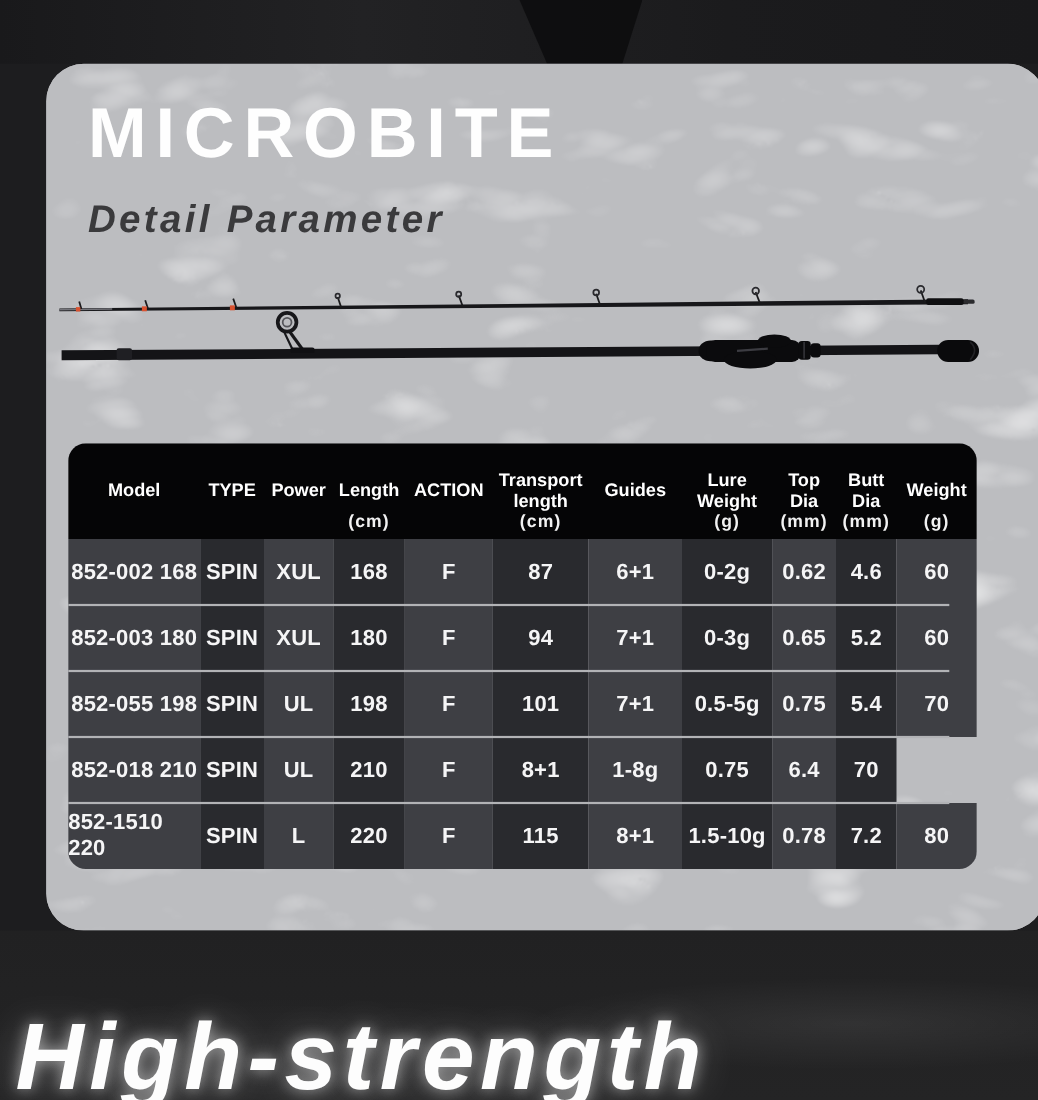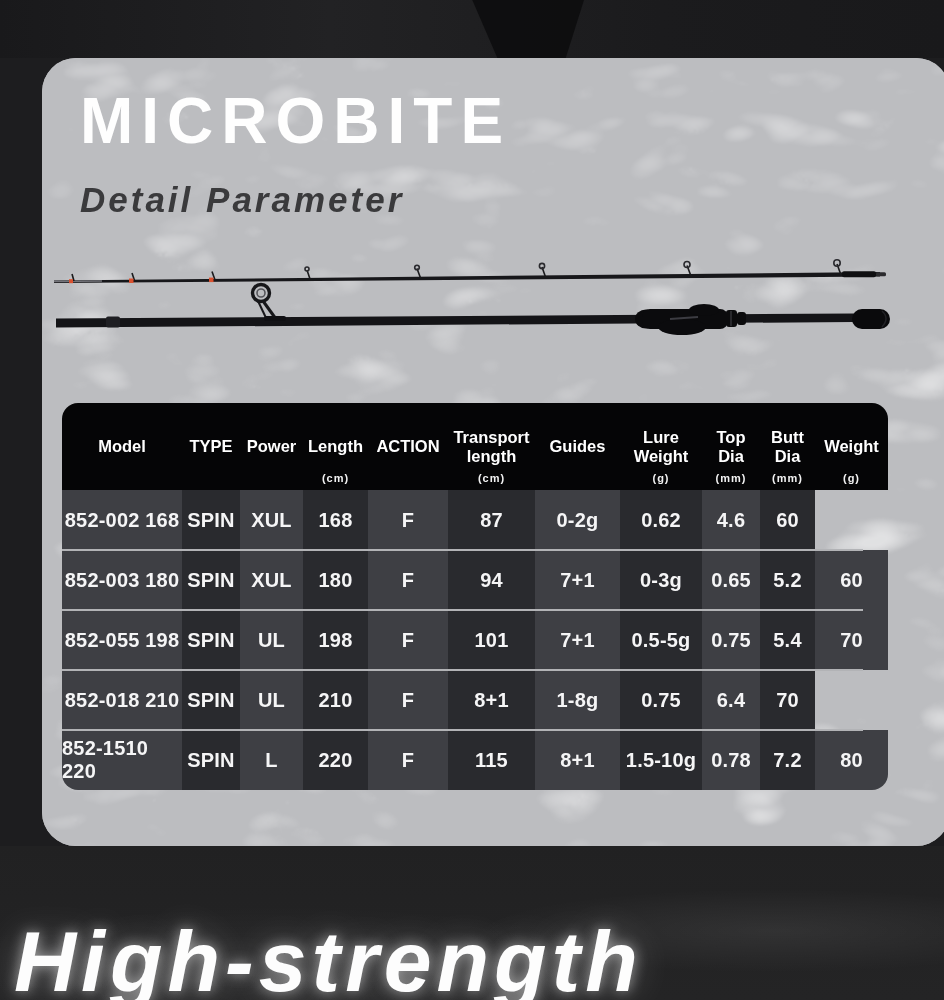--- a/index.html
+++ b/index.html
@@ -41,21 +41,21 @@
   }
   .thead { display:flex; height:87px; background:#050506; }
   .hcell {
     position:relative; flex:none; display:flex; flex-direction:column;
     align-items:center; justify-content:center;
     color:#fff; font-weight:bold; font-size:16.5px; line-height:1.12;
     text-align:center; padding:0 2px; box-sizing:border-box;
   }
   .hunit {
     position:absolute; bottom:6px; left:0; right:0;
-    font-size:11px; font-weight:600; letter-spacing:1px; color:#f2f2f2;
+    font-size:16px; font-weight:600; letter-spacing:1px; color:#f2f2f2;
   }
   .trow { position:relative; display:flex; height:60px; }
   .trow + .trow::before {
     content:""; position:absolute; left:0; right:25px; top:-1px; height:2px;
     background:#b2b3b6; z-index:2;
   }
   .tcell {
     flex:none; display:flex; align-items:center; justify-content:center;
     color:#f5f5f6; font-size:20px; font-weight:600; letter-spacing:.2px;
     box-sizing:border-box;
@@ -216,20 +216,21 @@
           </div>
         </div>
       <div class="tbody">
           <div class="trow">
             <div class="tcell">852-002 168</div>
             <div class="tcell">SPIN</div>
             <div class="tcell">XUL</div>
             <div class="tcell">168</div>
             <div class="tcell">F</div>
             <div class="tcell">87</div>
+            <div class="tcell">6+1</div>
             <div class="tcell">0-2g</div>
             <div class="tcell">0.62</div>
             <div class="tcell">4.6</div>
             <div class="tcell">60</div>
           </div>
           <div class="trow">
             <div class="tcell">852-003 180</div>
             <div class="tcell">SPIN</div>
             <div class="tcell">XUL</div>
             <div class="tcell">180</div>

